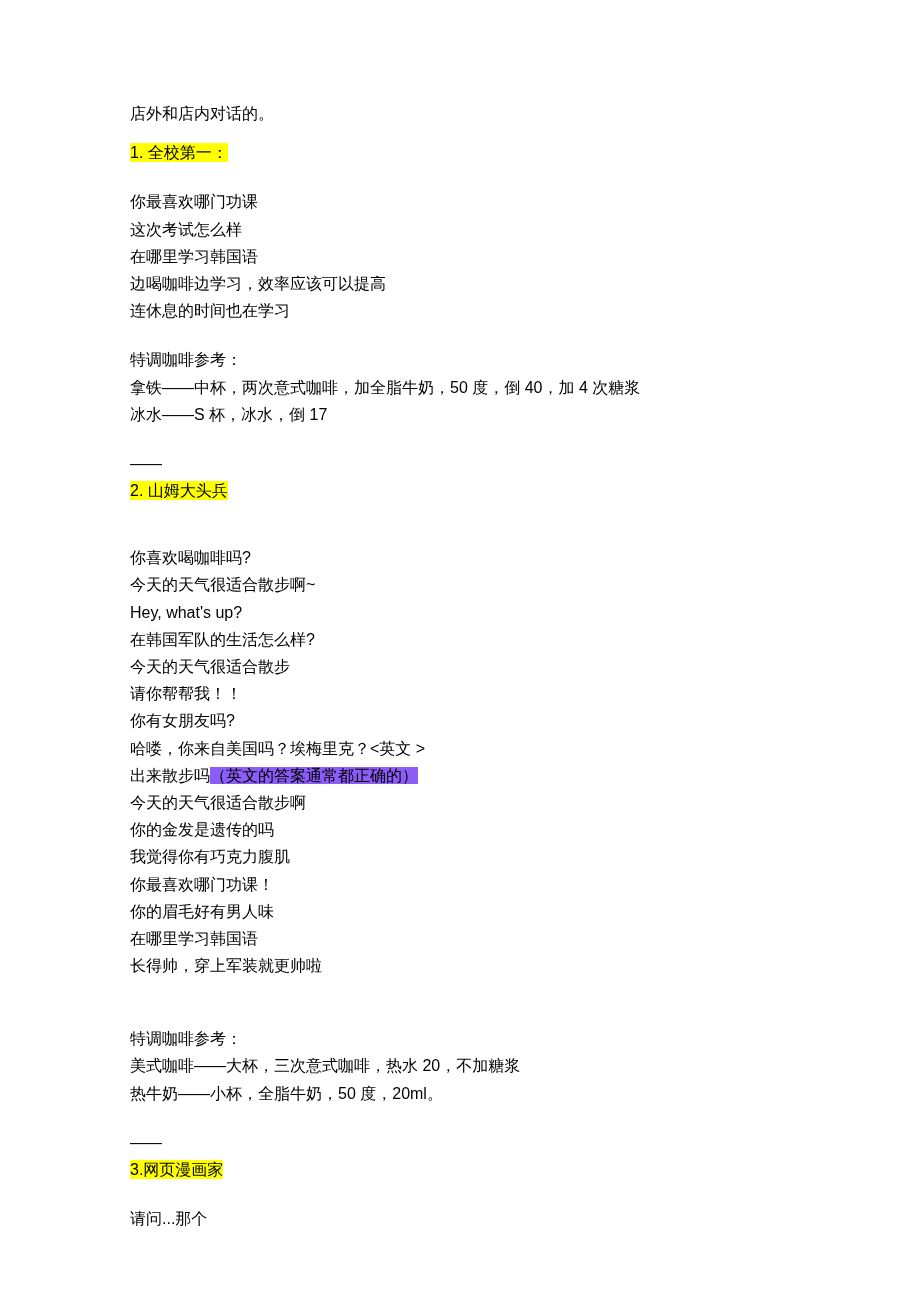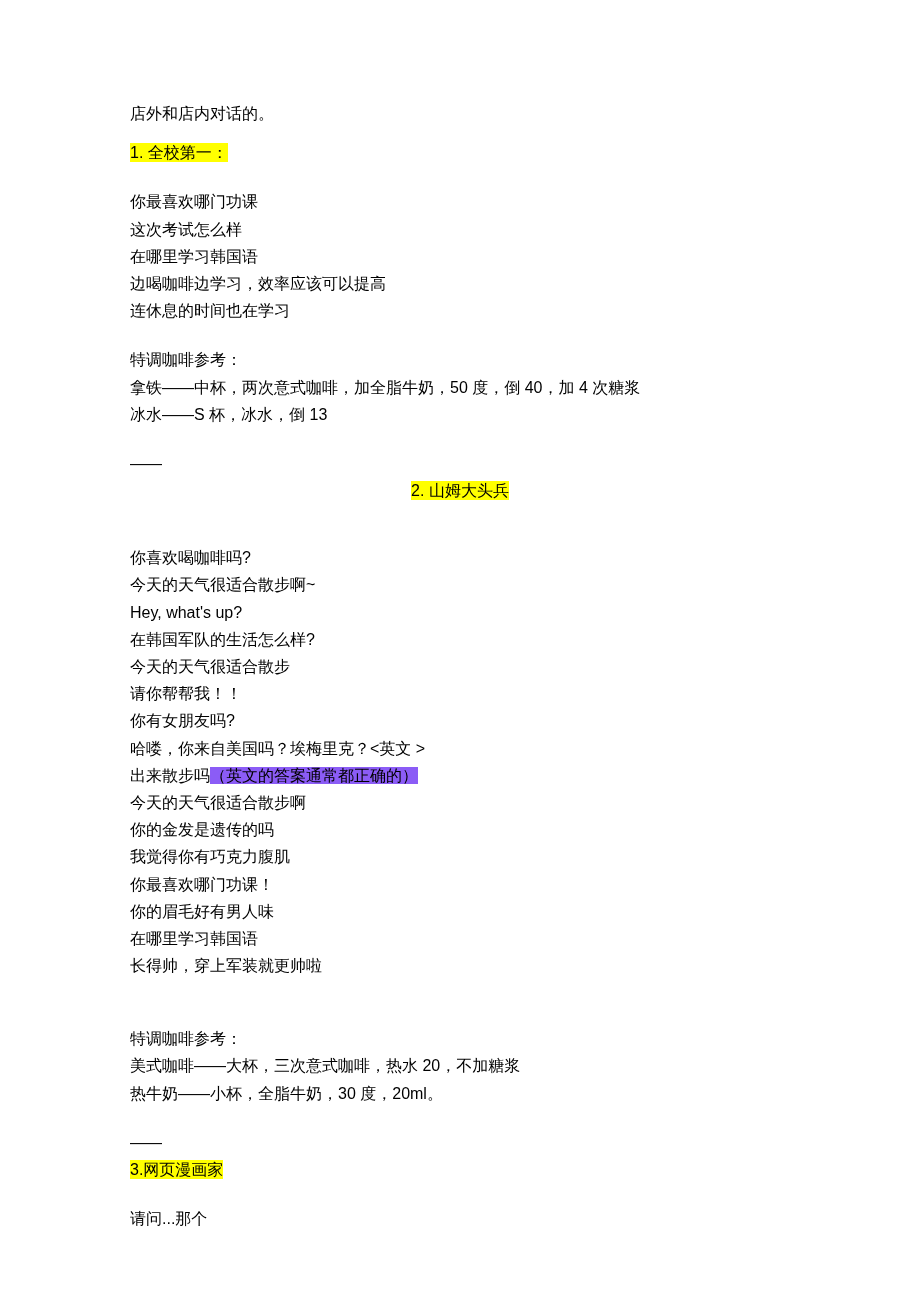--- a/index.html
+++ b/index.html
@@ -27,21 +27,20 @@
       background-color: #ffff00;
     }
     .highlight-green {
       background-color: #8b5cf6;
     }
     .heading-block {
       margin-bottom: 22px;
     }
     .heading-block-tight {
       margin-bottom: 8px;
-      text-align: center;
     }
     .para-block {
       margin-bottom: 22px;
     }
     .para-block-last {
       margin-bottom: 46px;
       margin-top: 40px;
     }
     .line {
       display: block;
@@ -64,21 +63,21 @@
   <span class="line">你最喜欢哪门功课</span>
   <span class="line">这次考试怎么样</span>
   <span class="line">在哪里学习韩国语</span>
   <span class="line">边喝咖啡边学习，效率应该可以提高</span>
   <span class="line">连休息的时间也在学习</span>
 </div>
 
 <div class="para-block">
   <span class="line">特调咖啡参考：</span>
   <span class="line">拿铁——中杯，两次意式咖啡，加全脂牛奶，50 度，倒 40，加 4 次糖浆</span>
-  <span class="line">冰水——S 杯，冰水，倒 13</span>
+  <span class="line">冰水——S 杯，冰水，倒 17</span>
 </div>
 
 <span class="divider">——</span>
 
 <div class="heading-block-tight">
   <span class="section-heading highlight-yellow">2. 山姆大头兵</span>
 </div>
 
 <div class="para-block-last">
   <span class="line">你喜欢喝咖啡吗?</span>
@@ -95,21 +94,21 @@
   <span class="line">我觉得你有巧克力腹肌</span>
   <span class="line">你最喜欢哪门功课！</span>
   <span class="line">你的眉毛好有男人味</span>
   <span class="line">在哪里学习韩国语</span>
   <span class="line">长得帅，穿上军装就更帅啦</span>
 </div>
 
 <div class="para-block">
   <span class="line">特调咖啡参考：</span>
   <span class="line">美式咖啡——大杯，三次意式咖啡，热水 20，不加糖浆</span>
-  <span class="line">热牛奶——小杯，全脂牛奶，30 度，20ml。</span>
+  <span class="line">热牛奶——小杯，全脂牛奶，50 度，20ml。</span>
 </div>
 
 <span class="divider">——</span>
 
 <div class="heading-block">
   <span class="section-heading highlight-yellow">3.网页漫画家</span>
 </div>
 
 <div class="para-block">
   <span class="line">请问...那个</span>

